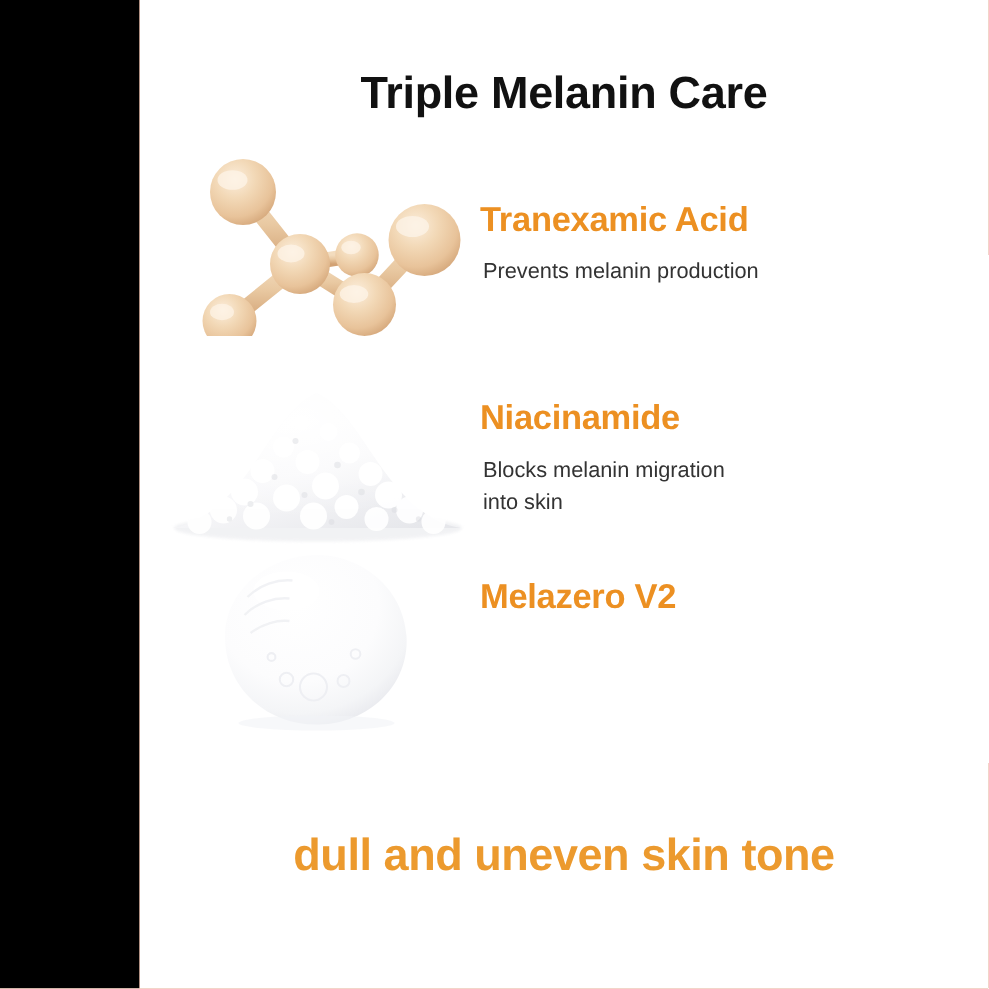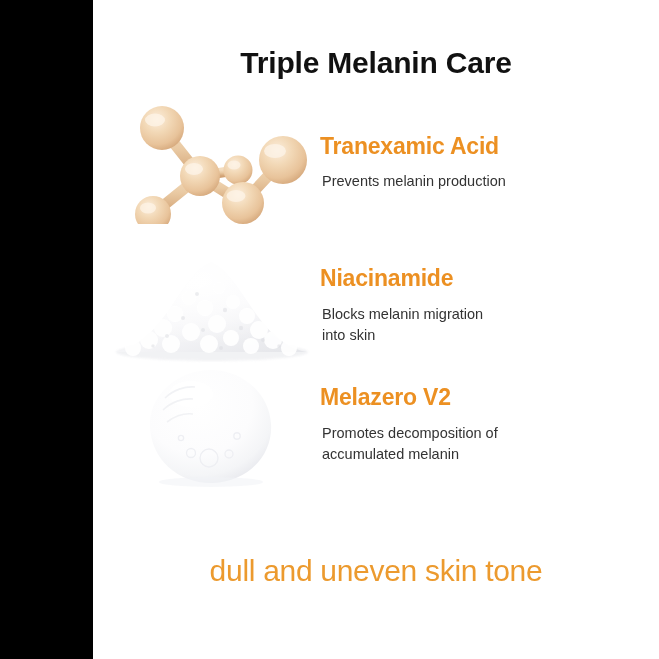--- a/index.html
+++ b/index.html
@@ -40,21 +40,21 @@
 
   
   .powder{position:absolute;left:2px;top:4px;}
 
   
   .gel{position:absolute;left:38px;top:4px;}
 
   
   .tagline{position:absolute;left:0;top:552px;width:566px;text-align:center;}
   .tag-a{font-size:30px;font-weight:bold;color:#111111;line-height:1.28;letter-spacing:-0.3px;}
-  .tag-b{font-size:30px;font-weight:normal;color:#EC9A2E;line-height:1.28;letter-spacing:-0.3px;}
+  .tag-b{font-size:30px;font-weight:bold;color:#EC9A2E;line-height:1.28;letter-spacing:-0.3px;}
 </style>
 </head>
 <body>
 
 <div id="page">
 
   <div class="band"></div>
 
   <div class="panel">
 
@@ -195,21 +195,20 @@
             <circle cx="50" cy="89" r="4.5"></circle>
             <circle cx="88" cy="90" r="4"></circle>
             <circle cx="96" cy="72" r="3.2"></circle>
             <circle cx="40" cy="74" r="2.6"></circle>
           </g>
           <ellipse cx="70" cy="118" rx="52" ry="5" fill="#F2F3F6" opacity="0.6"></ellipse>
         </svg>
       </div>
       <div class="copy">
         <p class="ing-name">Melazero V2</p>
-        <p class="ing-desc">Promotes decomposition of<br>accumulated melanin</p>
       </div>
     </div>
 
     <div class="tagline">
       <div class="tag-b">dull and uneven skin tone</div>
     </div>
 
   </div>
 </div>
 

